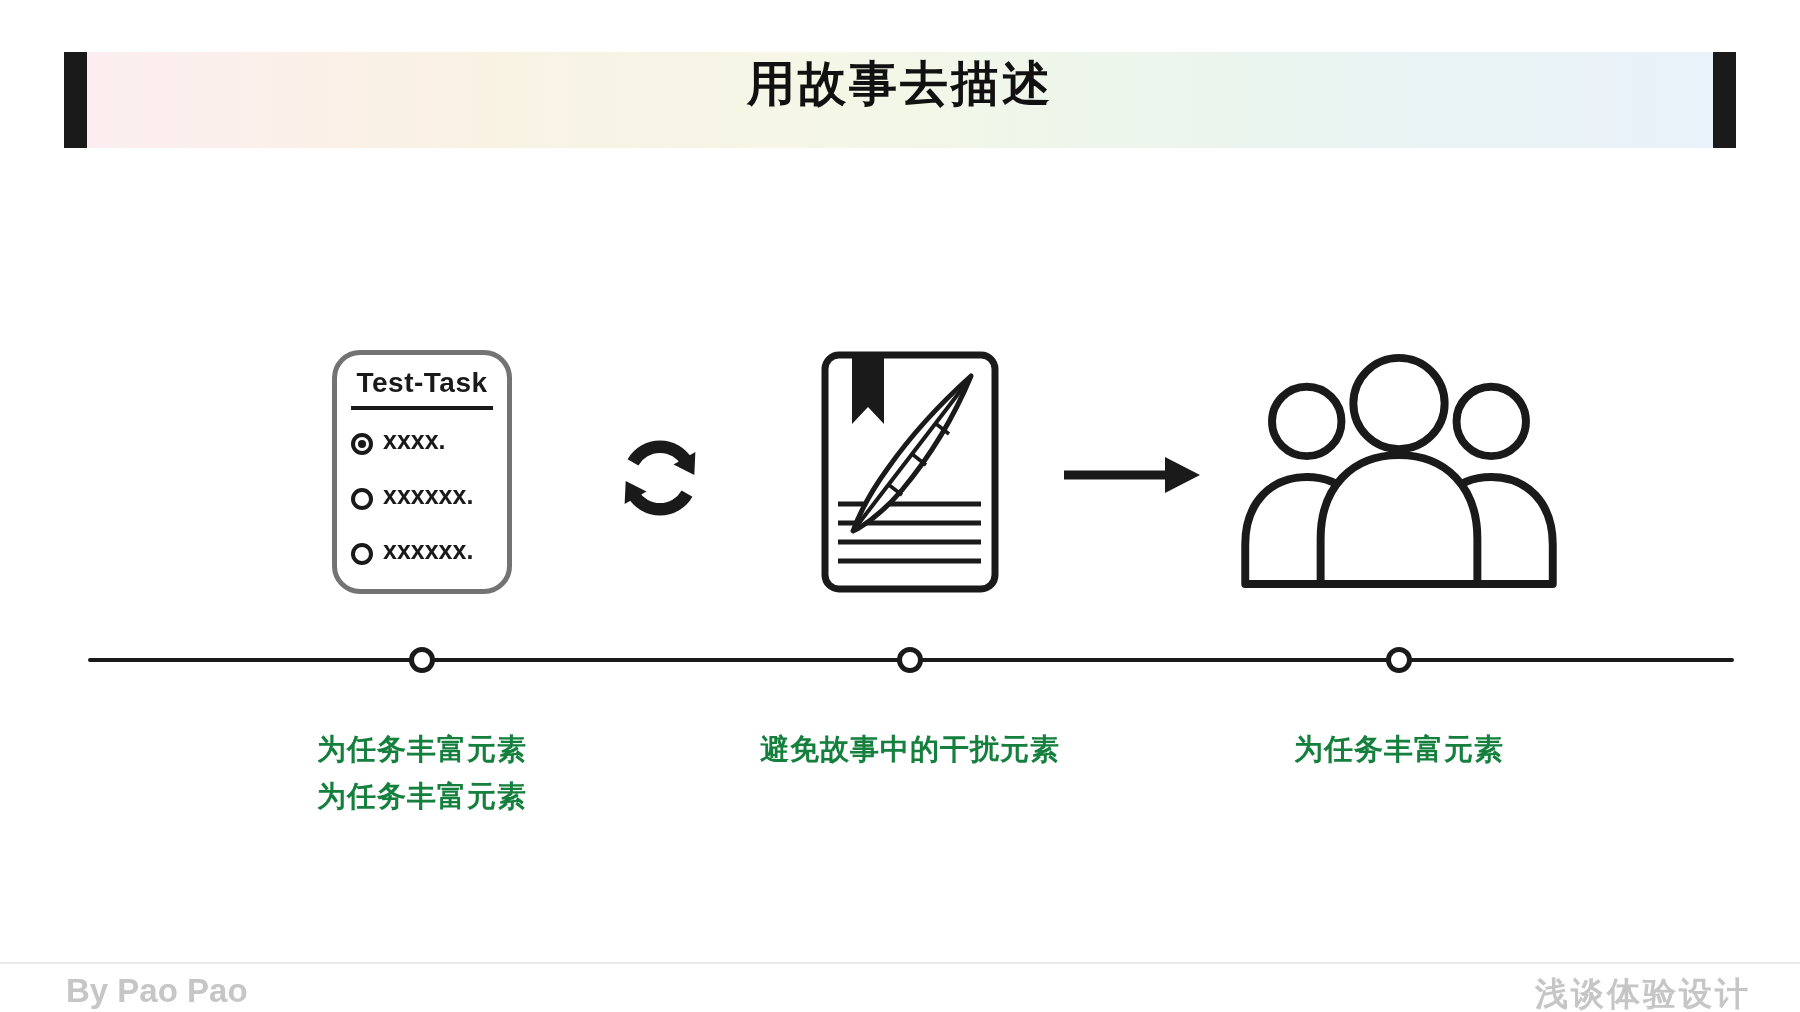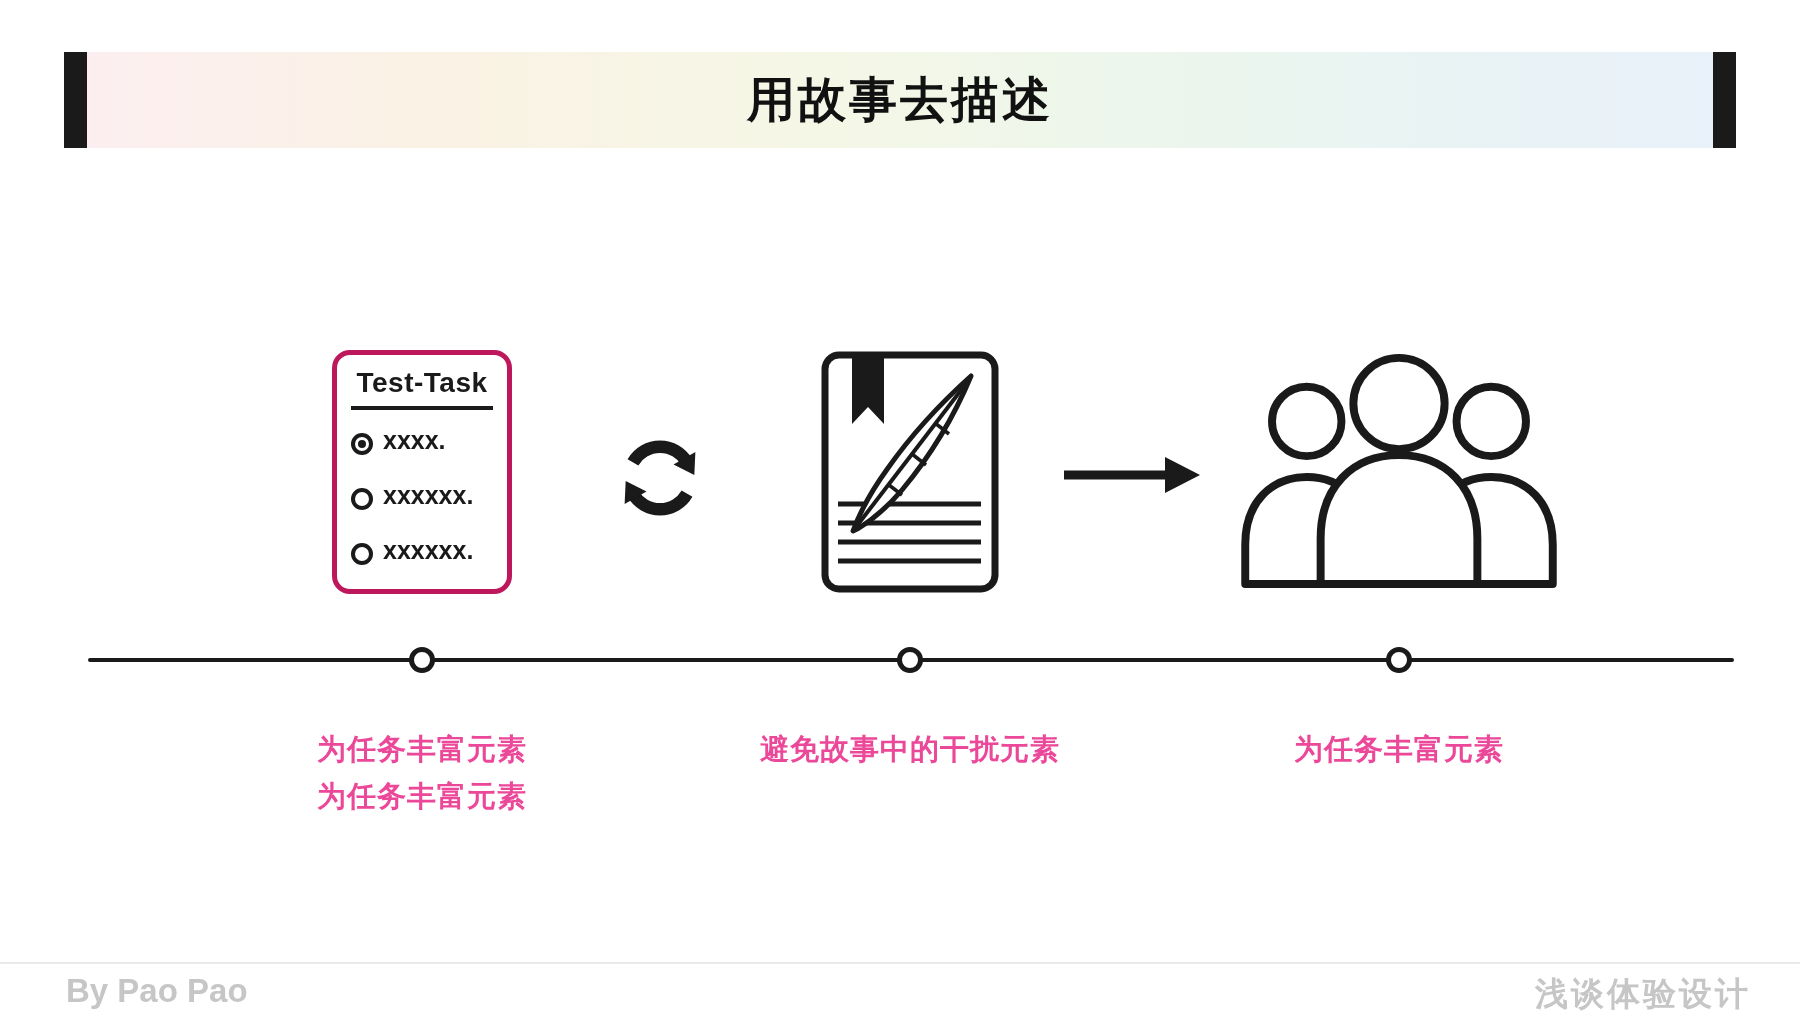--- a/index.html
+++ b/index.html
@@ -4,28 +4,28 @@
 <style>
   html,body{margin:0;padding:0;background:#fff;}
   .slide{
     position:relative;width:1800px;height:1012px;background:#ffffff;
     font-family:"Liberation Sans","DejaVu Sans",sans-serif;color:#1a1a1a;overflow:hidden;
   }
   
   .banner{position:absolute;left:64px;top:52px;width:1672px;height:96px;display:flex;}
   .banner .bar{width:23px;background:#1a1a1a;flex:none;}
   .banner .fill{
-    flex:1;display:flex;align-items:center;justify-content:center;
+    flex:1;display:flex;justify-content:center;
     background:linear-gradient(90deg,#fceef0 0%,#faf2e4 22%,#f5f7e6 45%,#ecf6ec 65%,#e9f3f3 82%,#e9f1fa 100%);
   }
   .banner h1{margin:0;font-size:48px;font-weight:800;letter-spacing:3px;color:#111;}
   
   .task-card{
     position:absolute;left:332px;top:350px;width:180px;height:244px;box-sizing:border-box;
-    border:5px solid #be185d;border-radius:18px;background:#fff;padding:12px 14px 0;
+    border:5px solid #737373;border-radius:28px;background:#fff;padding:12px 14px 0;
   }
   .task-card-title{
     font-size:28px;font-weight:800;text-align:center;letter-spacing:0.5px;
     padding-bottom:7px;border-bottom:4px solid #1a1a1a;
   }
   .task-list{list-style:none;margin:16px 0 0;padding:0;display:flex;flex-direction:column;gap:26px;}
   .task-list li{display:flex;align-items:flex-end;gap:10px;font-size:25px;font-weight:700;}
   .bullet{width:22px;height:22px;box-sizing:border-box;border:4px solid #1a1a1a;border-radius:50%;flex:none;position:relative;}
   .bullet.selected::after{content:"";position:absolute;inset:3px;border-radius:50%;background:#1a1a1a;}
   
@@ -35,21 +35,21 @@
   .arrow-svg{left:1060px;top:450px;width:145px;height:50px;}
   .people-svg{left:1225px;top:346px;width:348px;height:248px;}
   
   .timeline{position:absolute;left:88px;top:658px;width:1646px;height:4px;background:#1a1a1a;border-radius:2px;}
   .node{
     position:absolute;top:647px;width:26px;height:26px;box-sizing:border-box;
     border:5px solid #1a1a1a;border-radius:50%;background:#fff;
   }
   .node-1{left:409px;}.node-2{left:897px;}.node-3{left:1386px;}
   
-  .caption{position:absolute;top:726px;width:480px;text-align:center;font-size:29px;font-weight:800;line-height:1.62;letter-spacing:1px;color:#ec4899;}
+  .caption{position:absolute;top:726px;width:480px;text-align:center;font-size:29px;font-weight:800;line-height:1.62;letter-spacing:1px;color:#15803d;}
   .caption-1{left:182px;}.caption-2{left:670px;}.caption-3{left:1159px;}
   
   .footer-line{position:absolute;left:0;top:962px;width:1800px;height:2px;background:#eaeaea;}
   .footer-text{position:absolute;top:972px;font-size:33px;font-weight:800;color:#c6c6c6;}
   .footer-author{left:66px;}
   .footer-series{right:49px;letter-spacing:3px;}
 </style>
 </head>
 <body>
 

